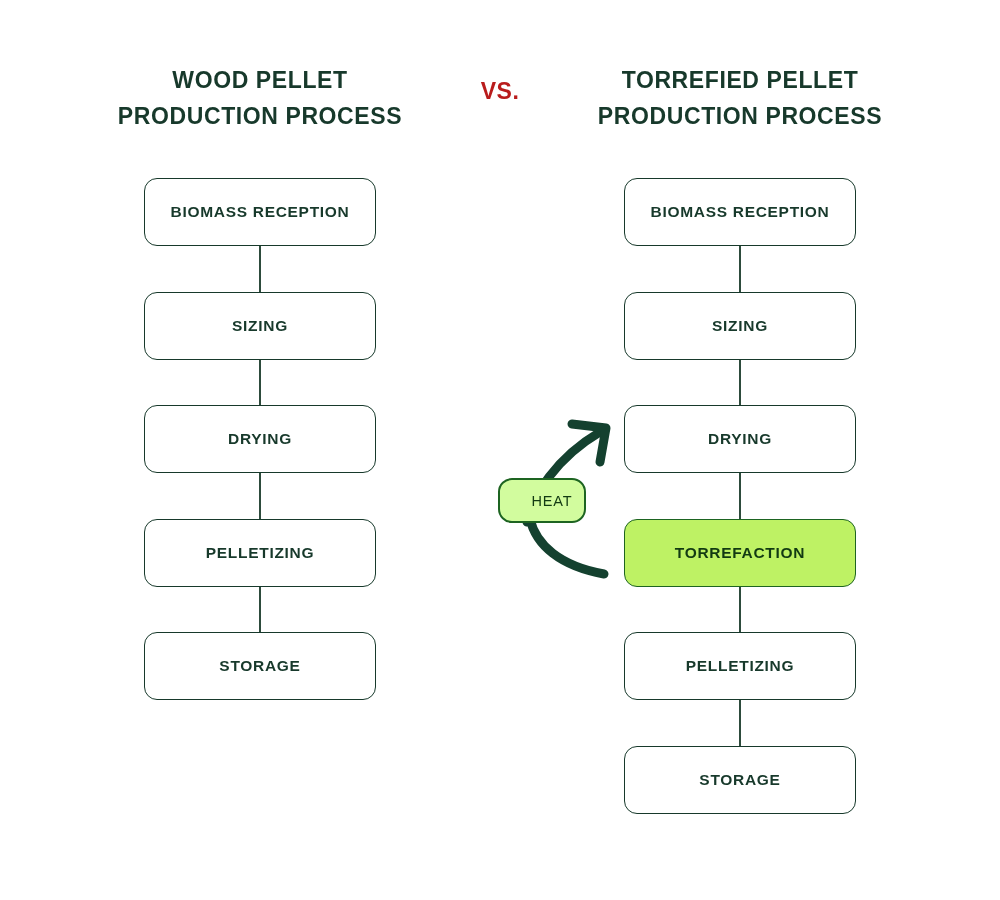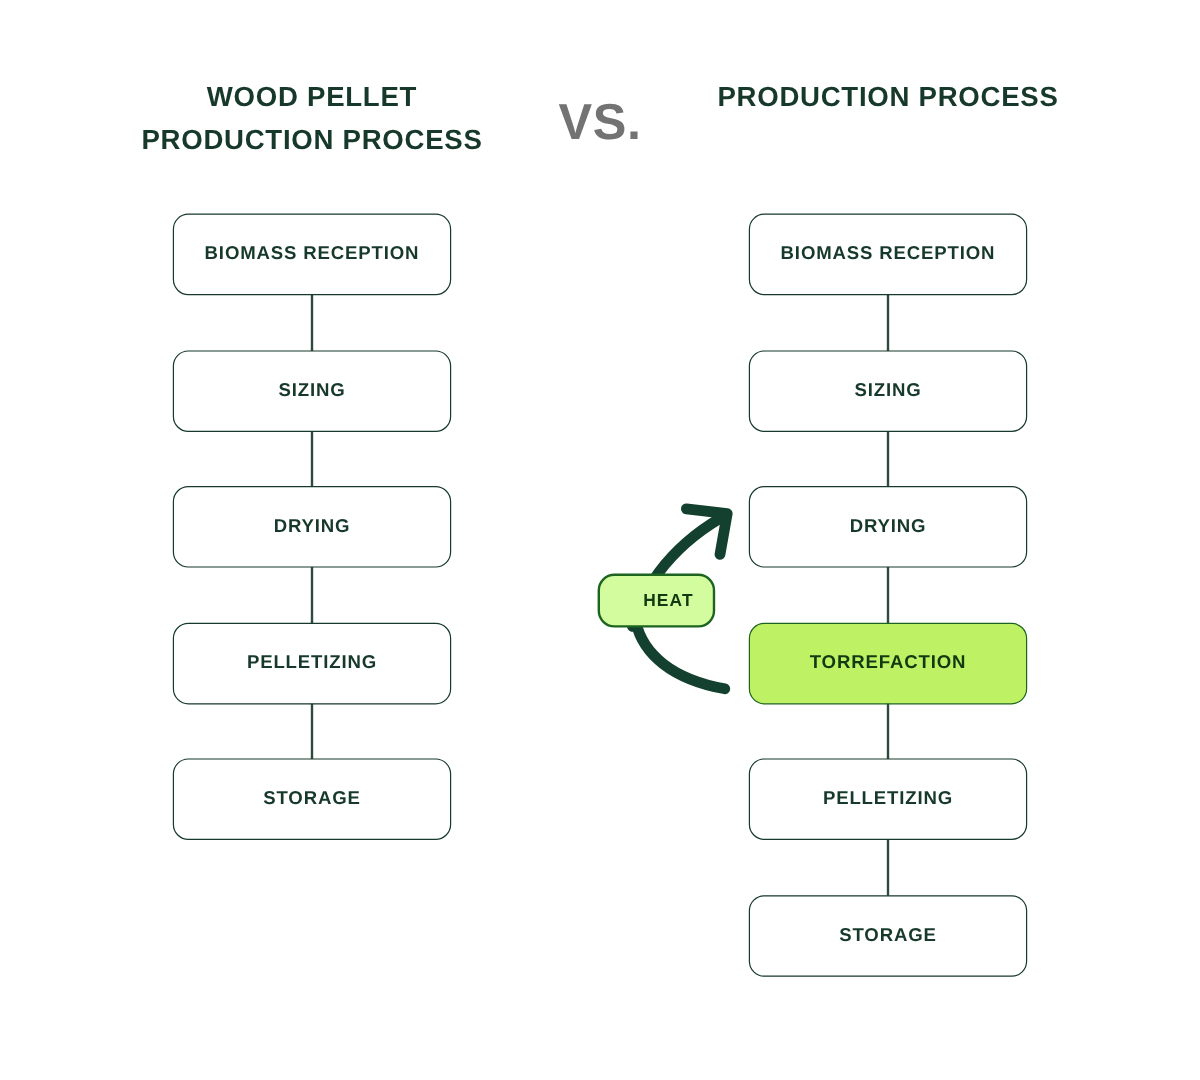--- a/index.html
+++ b/index.html
@@ -41,23 +41,23 @@
     left: 540px;
     top: 62px;
     width: 400px;
   }
   #vs-label {
     position: absolute;
     left: 438px;
     top: 78px;
     width: 124px;
     text-align: center;
-    font-size: 42px;
+    font-size: 23px;
     font-weight: bold;
-    color: #737373;
+    color: #b91c1c;
     letter-spacing: 0.5px;
     user-select: none;
   }
 
   
   .column {
     position: absolute;
     top: 178px;
     width: 232px;
     text-align: right;
@@ -107,31 +107,31 @@
     width: 1.2px;
     margin-left: -0.6px;
     background: #2d4b3c;
   }
 
   
   #heat-badge {
     position: absolute;
     left: 498px;
     top: 478px;
-    width: 98px;
+    width: 88px;
     height: 45px;
     box-sizing: border-box;
     border: 2px solid #1d6421;
     border-radius: 14px;
     background: #d2fc9e;
     display: flex;
     align-items: center;
     justify-content: center;
     font-size: 14.5px;
-    font-weight: bold;
+    font-weight: normal;
     letter-spacing: 0.9px;
     color: #123a12;
     text-transform: uppercase;
     user-select: none;
     z-index: 4;
     padding-left: 20px;
   }
 
   
   #arrow-layer {
@@ -150,20 +150,21 @@
 <div id="diagram">
 
   <div class="col-title" id="title-left">
     <div>WOOD PELLET</div>
     <div>PRODUCTION PROCESS</div>
   </div>
 
   <div id="vs-label">VS.</div>
 
   <div class="col-title" id="title-right">
+    <div>TORREFIED PELLET</div>
     <div>PRODUCTION PROCESS</div>
   </div>
 
   <div class="column" id="column-left">
       <div class="step">
         <span>BIOMASS RECEPTION</span>
       </div>
       <div class="connector"></div>
       <div class="step">
         <span>SIZING</span>

